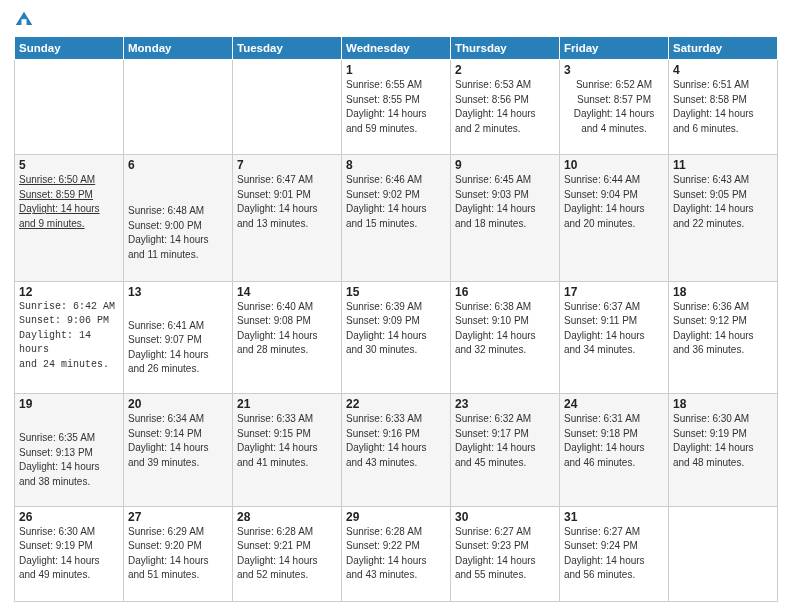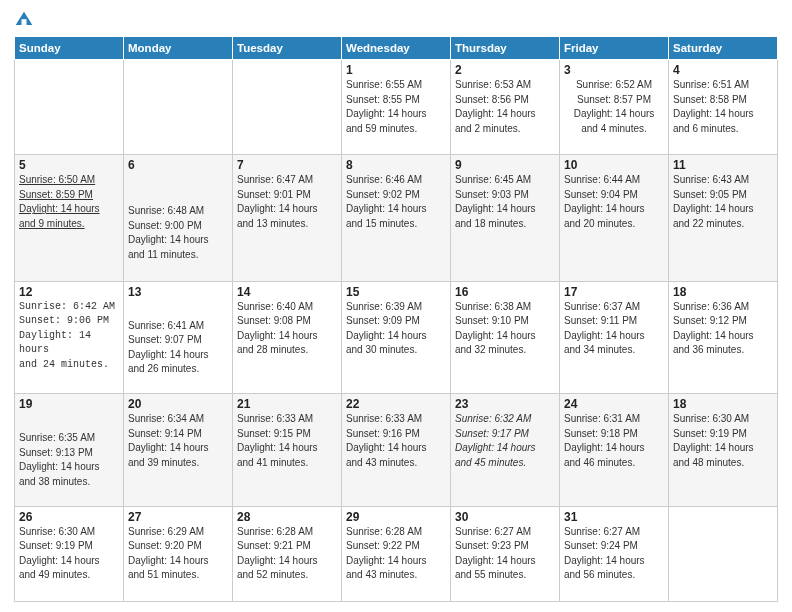--- a/index.html
+++ b/index.html
@@ -288,21 +288,21 @@
           </td>
           <td>
             <span class="day-num">22</span>
             <div class="day-info" style="white-space: pre-line;">Sunrise: 6:33 AM
 Sunset: 9:16 PM
 Daylight: 14 hours
 and 43 minutes.</div>
           </td>
           <td>
             <span class="day-num">23</span>
-            <div class="day-info" style="white-space: pre-line; font-style: italic;">Sunrise: 6:32 AM
+            <div class="day-info" style="white-space: pre-line;">Sunrise: 6:32 AM
 Sunset: 9:17 PM
 Daylight: 14 hours
 and 45 minutes.</div>
           </td>
           <td>
             <span class="day-num">24</span>
             <div class="day-info" style="white-space: pre-line;">Sunrise: 6:31 AM
 Sunset: 9:18 PM
 Daylight: 14 hours
 and 46 minutes.</div>

